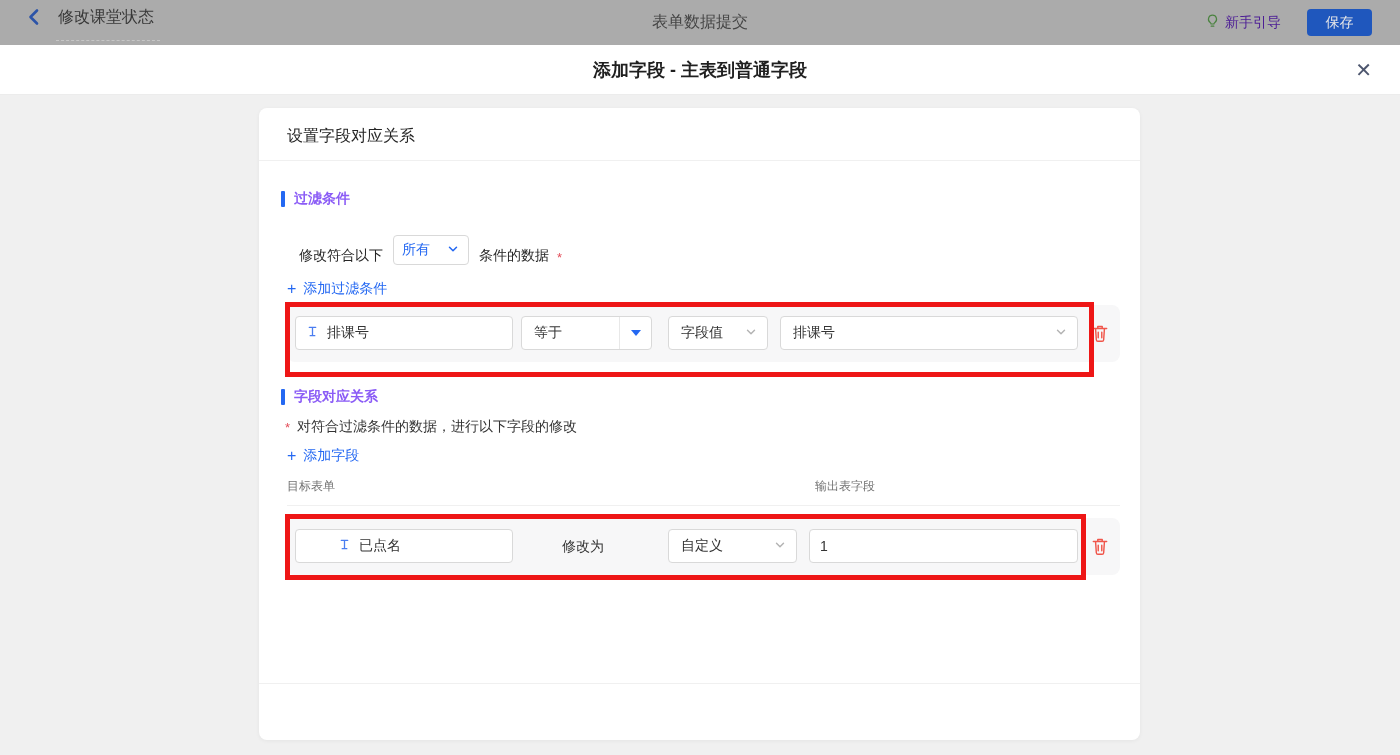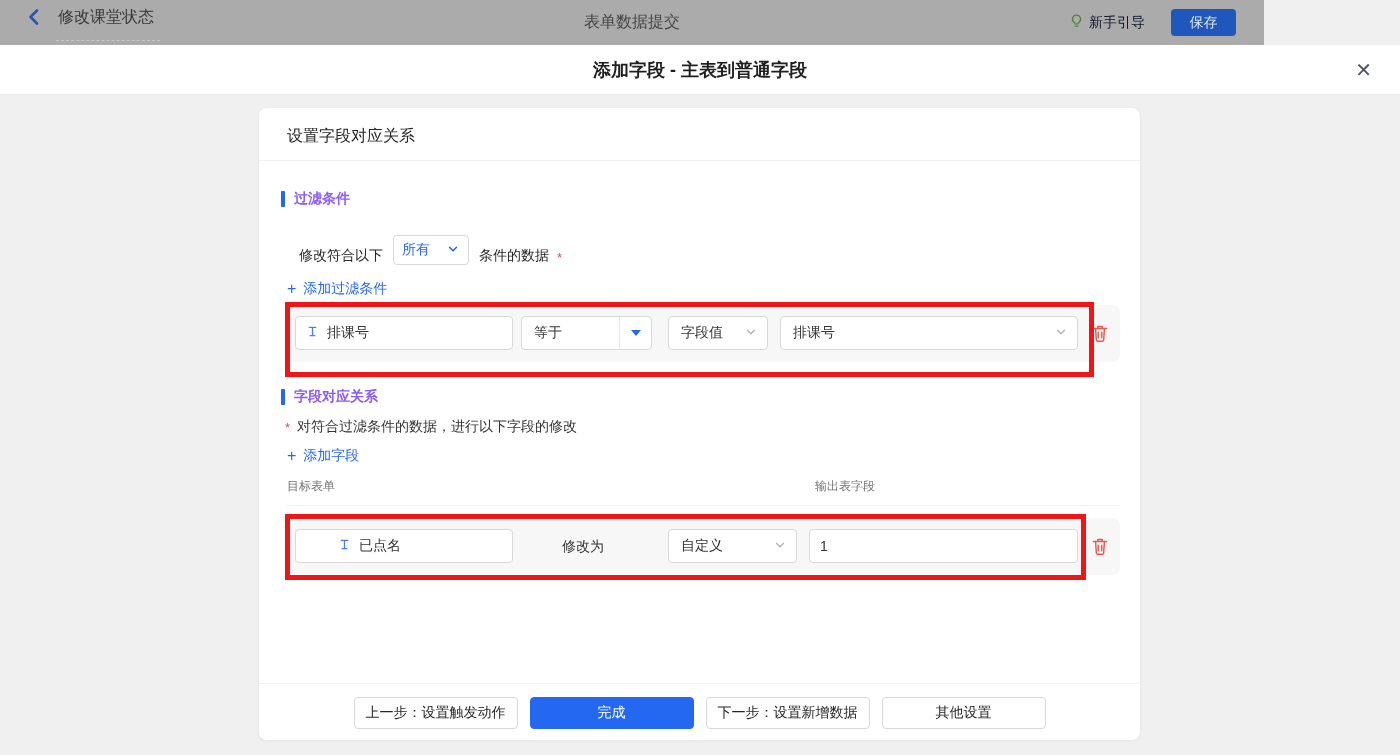--- a/index.html
+++ b/index.html
@@ -1,26 +1,26 @@
 <!DOCTYPE html>
 <html><head>
 <meta charset="utf-8">
 <style>
   * { margin:0; padding:0; box-sizing:border-box; }
   html,body { width:1400px; height:755px; overflow:hidden; }
   body { font-family:"Liberation Sans","DejaVu Sans",sans-serif; font-size:14px; color:#262626; background:#f0f0f0; }
 
   
-  .topbar { position:absolute; left:0; top:0; width:1264px; height:45px; background:#ababab; display:flex; align-items:center; }
+  .topbar { position:absolute; left:0; top:0; width:1400px; height:45px; background:#ababab; display:flex; align-items:center; }
   .topbar-left { display:flex; align-items:flex-start; margin-left:26px; gap:14px; }
   .back-btn { display:flex; align-items:center; margin-top:3px; cursor:pointer; }
   .topbar-title { font-size:16px; color:#383838; padding:2px 6px 12px 2px; border-bottom:1px dashed #c6c6c6; }
   .topbar-center { position:absolute; left:0; right:0; top:0; height:45px; display:flex; align-items:center; justify-content:center; font-size:16px; color:#454545; pointer-events:none; }
   .topbar-right { position:absolute; right:28px; top:0; height:45px; display:flex; align-items:center; gap:26px; }
-  .guide { display:flex; align-items:center; gap:5px; color:#0f172a; font-size:14px; cursor:pointer; }
+  .guide { display:flex; align-items:center; gap:5px; color:#4c1d95; font-size:14px; cursor:pointer; }
   .save-btn { width:65px; height:27px; background:#1f57bd; color:#e8e8e8; border:none; border-radius:4px; font-size:14px; cursor:pointer; font-family:inherit; }
 
   
   .modal-header { position:absolute; left:0; top:45px; width:1400px; height:50px; background:#ffffff; border-bottom:1px solid #ececec; display:flex; align-items:center; justify-content:center; }
   .modal-title { font-size:18px; font-weight:600; color:#1f1f1f; }
   .modal-close { position:absolute; right:24px; top:12px; font-size:20px; color:#4d566e; cursor:pointer; line-height:26px; padding:0 4px; }
 
   
   .page-body { position:absolute; left:0; top:96px; width:1400px; height:659px; background:#f0f0f0; }
   .card { position:absolute; left:259px; top:12px; width:881px; height:632px; background:#ffffff; border-radius:8px; box-shadow:0 1px 4px rgba(0,0,0,0.05); }
@@ -222,21 +222,15 @@
       </div>
       <span class="trash">
         <svg width="20" height="20" viewBox="0 0 18 18">
             <path d="M3 5h12M7 5V3.2h4V5M5 5l.7 10.1c.05.75.65 1.4 1.4 1.4h3.8c.75 0 1.35-.65 1.4-1.4L13 5M7.4 8.3v5M10.6 8.3v5" fill="none" stroke="#f0564b" stroke-width="1.3" stroke-linecap="round" stroke-linejoin="round"></path>
           </svg>
       </span>
     </div>
     <div class="red-rect rect2"></div>
 
     <div class="footer-divider"></div>
-    <div class="footer">
-      <button class="btn">上一步：设置触发动作</button>
-      <button class="btn btn-primary">完成</button>
-      <button class="btn">下一步：设置新增数据</button>
-      <button class="btn">其他设置</button>
-    </div>
 
   </div>
 </div>
 
 </body></html>

